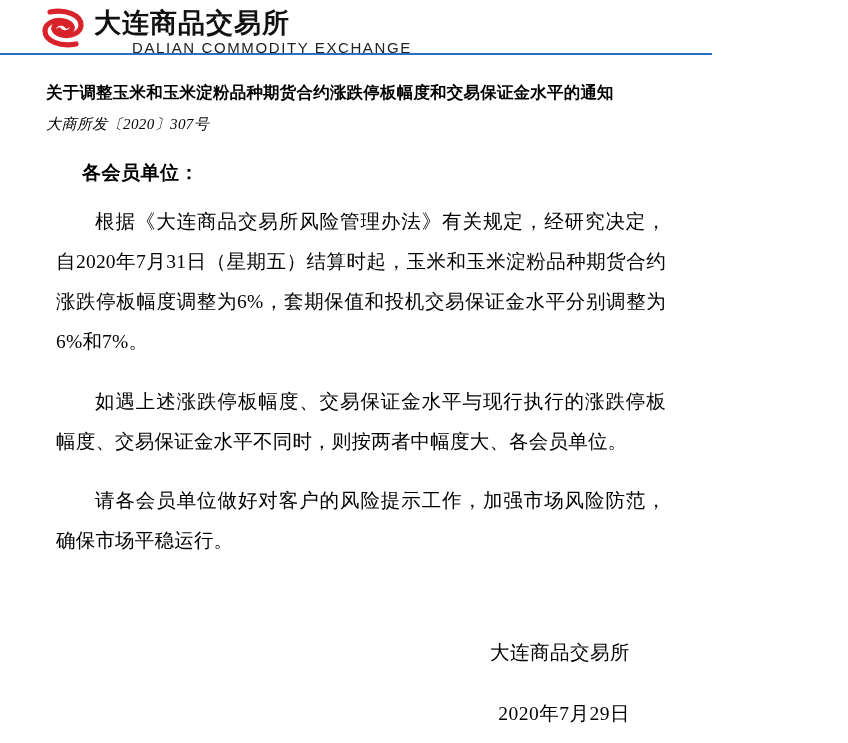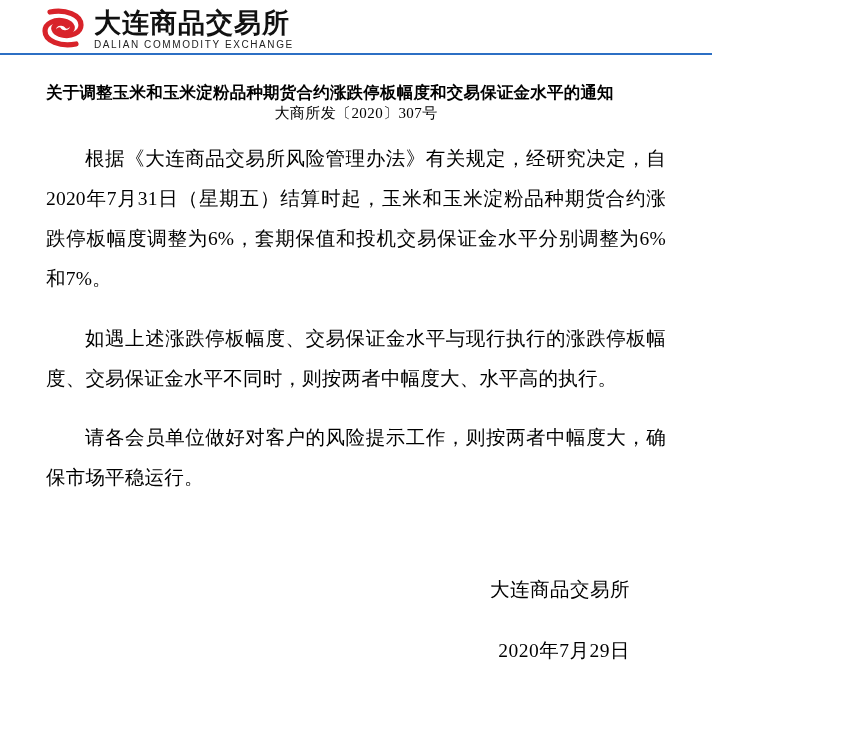--- a/index.html
+++ b/index.html
@@ -46,24 +46,25 @@
   .logo-cn {
     font-family: "Liberation Sans", "DejaVu Sans", sans-serif;
     font-weight: bold;
     font-size: 27px;
     letter-spacing: 1px;
     line-height: 30px;
     color: #111111;
   }
   .logo-en {
     font-family: "Liberation Sans", "DejaVu Sans", sans-serif;
-    font-size: 10px;
+    font-size: 15px;
     letter-spacing: 1.6px;
     color: #222222;
     margin-top: 1px;
+    margin-left: 38px;
   }
   .header-rule {
     position: absolute;
     left: 0;
     right: 0;
     top: 53px;
     height: 2px;
     background: #2c6fc4;
   }
 
@@ -74,39 +75,41 @@
   }
   .doc-title {
     text-align: left;
     font-family: "Liberation Sans", "DejaVu Sans", sans-serif;
     font-weight: bold;
     font-size: 16.5px;
     margin-top: 28px;
     letter-spacing: 0.2px;
   }
   .doc-number {
-    text-align: center;
     font-size: 15px;
+    margin-top: 11px;
     letter-spacing: 0.4px;
+    font-style: italic;
   }
   .salutation {
     font-family: "Liberation Sans", "DejaVu Sans", sans-serif;
     font-weight: bold;
     font-size: 19px;
     margin-top: 26px;
     margin-left: 36px;
     letter-spacing: 0.5px;
   }
   .para {
     font-size: 19.5px;
     line-height: 40px;
     margin-top: 16px;
     text-indent: 39px;
     text-align: justify;
     letter-spacing: 0.2px;
+    margin-left: 10px;
   }
   .para-tight {
     margin-top: 14px;
   }
   .signature {
     font-size: 19.5px;
     text-align: right;
     margin-top: 78px;
     padding-right: 36px;
     letter-spacing: 0.5px;
@@ -136,22 +139,23 @@
         <span class="logo-cn">大连商品交易所</span>
         <span class="logo-en">DALIAN  COMMODITY  EXCHANGE</span>
       </span>
     </div>
     <div class="header-rule"></div>
   </div>
 
   <div class="doc">
     <div class="doc-title">关于调整玉米和玉米淀粉品种期货合约涨跌停板幅度和交易保证金水平的通知</div>
     <div class="doc-number">大商所发〔2020〕307号</div>
+    <div class="salutation">各会员单位：</div>
 
     <p class="para">根据《大连商品交易所风险管理办法》有关规定，经研究决定，自2020年7月31日（星期五）结算时起，玉米和玉米淀粉品种期货合约涨跌停板幅度调整为6%，套期保值和投机交易保证金水平分别调整为6%和7%。</p>
-    <p class="para para-tight">如遇上述涨跌停板幅度、交易保证金水平与现行执行的涨跌停板幅度、交易保证金水平不同时，则按两者中幅度大、水平高的执行。</p>
-    <p class="para para-tight">请各会员单位做好对客户的风险提示工作，则按两者中幅度大，确保市场平稳运行。</p>
+    <p class="para para-tight">如遇上述涨跌停板幅度、交易保证金水平与现行执行的涨跌停板幅度、交易保证金水平不同时，则按两者中幅度大、各会员单位。</p>
+    <p class="para para-tight">请各会员单位做好对客户的风险提示工作，加强市场风险防范，确保市场平稳运行。</p>
 
     <div class="signature">大连商品交易所</div>
     <div class="date">2020年7月29日</div>
   </div>
 
 </div>
 
 </body></html>

